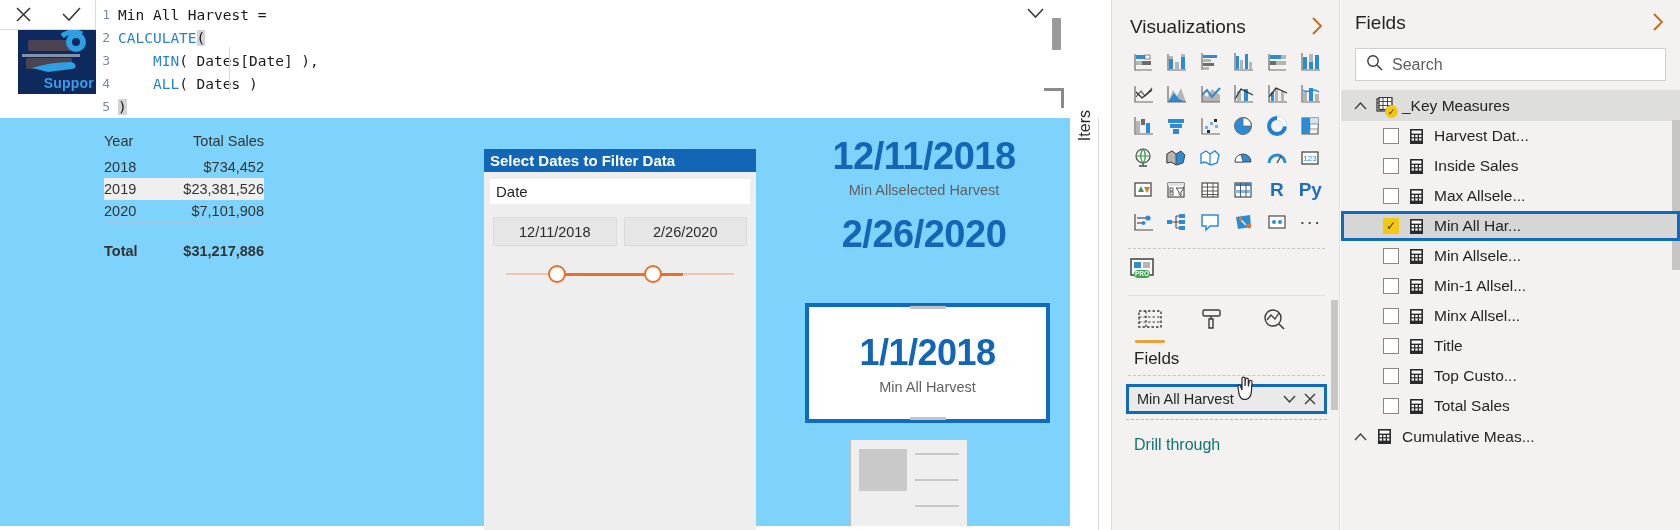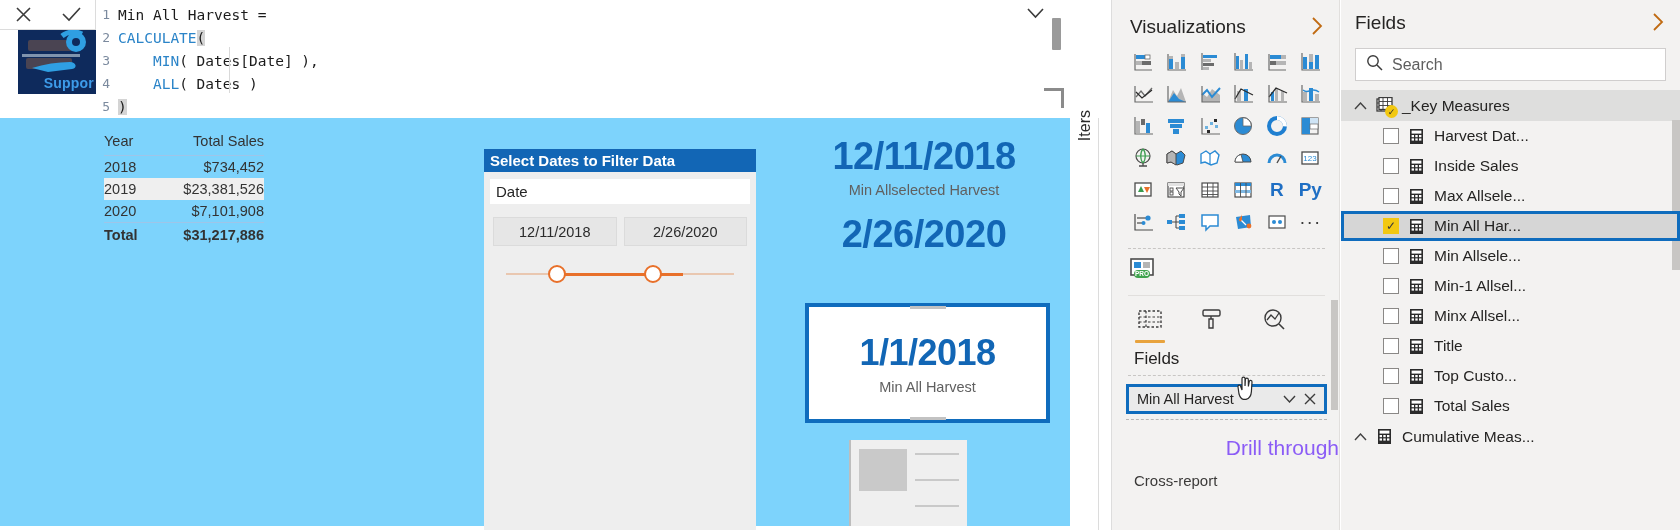--- a/index.html
+++ b/index.html
@@ -73,21 +73,21 @@
   .tbl table { border-collapse: collapse; width: 100%; }
   .tbl th {
     font-size: 14.5px; font-weight: normal; color: #333333; padding: 2px 0 6px 0;
     border-bottom: 1.5px solid #9fc5e8; text-align: left;
   }
   .tbl th.num { text-align: right; }
   .tbl td { font-size: 14.5px; color: #333333; padding: 3px 0; }
   .tbl td.num { text-align: right; }
   .tbl tr.alt td { background: #efefef; }
   .tbl tr.total td {
-    font-weight: bold; border-top: 1.5px solid #9fc5e8; padding-top: 4px;
+    font-weight: bold; border-top: 1.5px solid #9fc5e8; padding-top: 20px;
   }
 
   
   .slicer {
     position: absolute; left: 484px; top: 18px; width: 272px; height: 388px;
     background: #eeeeee;
     margin-top: 13px;
   }
   .slicer-title {
     height: 23px; background: #1266b5; color: #ffffff; font-size: 15px; font-weight: bold;
@@ -197,21 +197,21 @@
 
   .field-well {
     position: relative; margin: 8px 12px 0 14px; height: 30px;
     border: 3px solid #0f6cbd; background: #eaeaea;
     display: flex; align-items: center; padding: 0 4px 0 8px;
   }
   .field-well .fw-name { flex: 1; font-size: 14.5px; color: #252423; }
   .field-well .fw-ico { color: #3b3b3b; font-size: 15px; padding: 0 4px; display: flex; align-items: center; }
   .well-dash { margin: 5px 12px 0 14px; border-top: 1px dashed #b9b7b5; }
 
-  .drill-title { padding: 16px 0 0 22px; font-size: 21px; color: #8b5cf6; text-align: right; }
+  .drill-title { padding: 16px 0 0 22px; font-size: 16px; color: #0f766e; }
   .cross-report { padding: 12px 0 0 22px; font-size: 15px; color: #3b3a39; }
 
   
   .fields-pane {
     position: absolute; left: 1341px; top: 0; width: 339px; height: 530px;
     background: #f3f2f1;
   }
   .fields-pane .pane-head { padding: 0 14px 0 14px; }
   .search-box {
     margin: 2px 14px 0 14px; height: 33px; background: #ffffff; border: 1px solid #d0cece;
@@ -752,21 +752,20 @@
       </span>
       <span class="fw-ico">
         <svg width="12" height="12" viewBox="0 0 12 12">
             <path d="M1 1 L11 11 M11 1 L1 11" stroke="#3b3b3b" stroke-width="1.4"></path>
           </svg>
       </span>
     </div>
     <div class="well-dash"></div>
 
     <div class="drill-title">Drill through</div>
-    <div class="cross-report">Cross-report</div>
 
     <div class="viz-scrollbar">
       <div class="thumb"></div>
     </div>
   </div>
 
   <div class="cursor-hand">
     <svg width="26" height="30" viewBox="0 0 26 30">
       <path d="M7 20 L6 13 C5.6 11 8 10.4 8.6 12.2 L10 16 L10 4.6 C10 2.6 13 2.6 13 4.6 L13 12 L13.4 5.6 C13.4 3.7 16.3 3.7 16.3 5.6 L16.4 12.4 L17.2 7.6 C17.4 5.8 20.2 6.2 20 8 L19.4 17.6 C19.1 22 17.4 24.6 14 25.4 L11.4 25.4 C9.4 25 8 23.2 7 20 Z" fill="#ffffff" stroke="#2b2b2b" stroke-width="1.2"></path>
     </svg>

